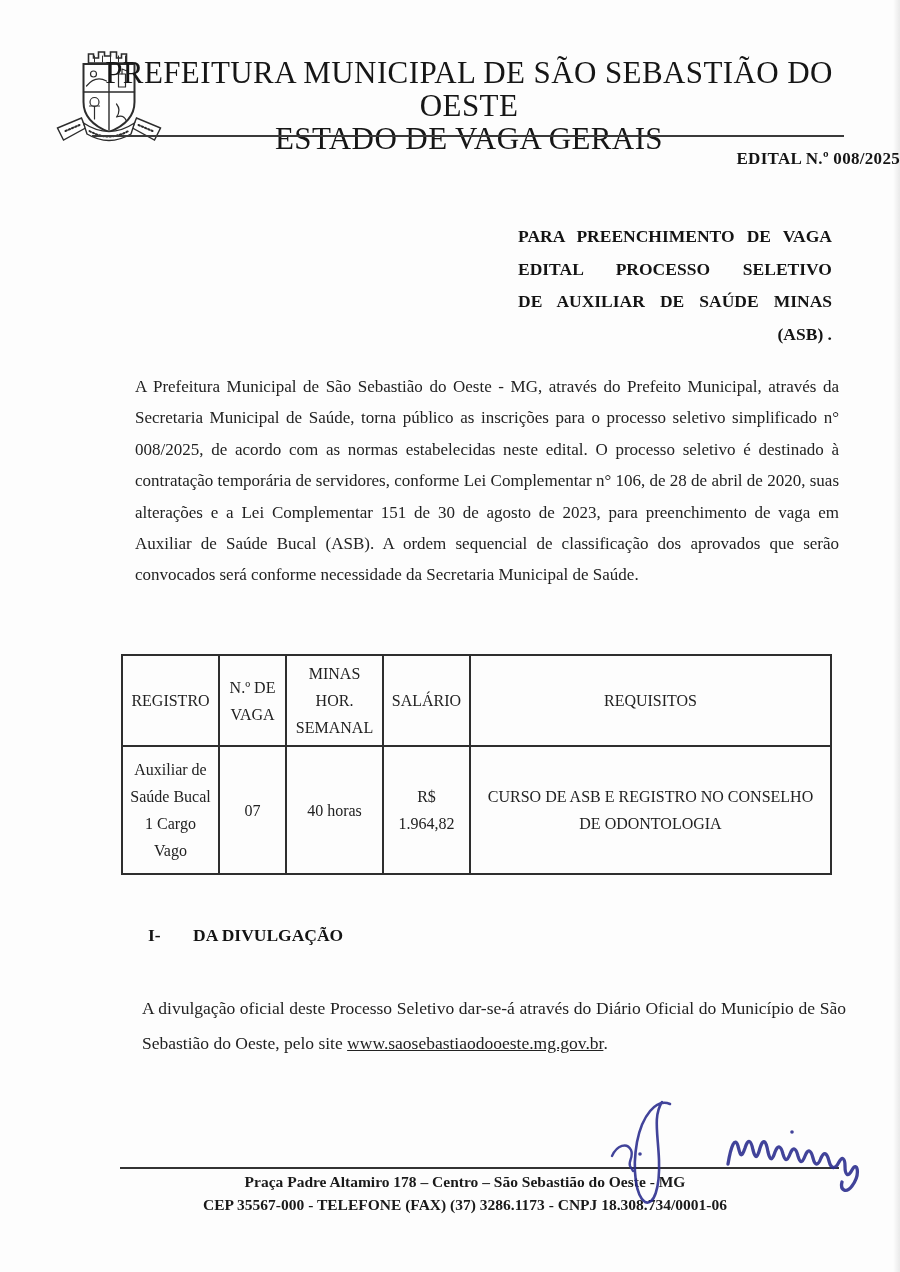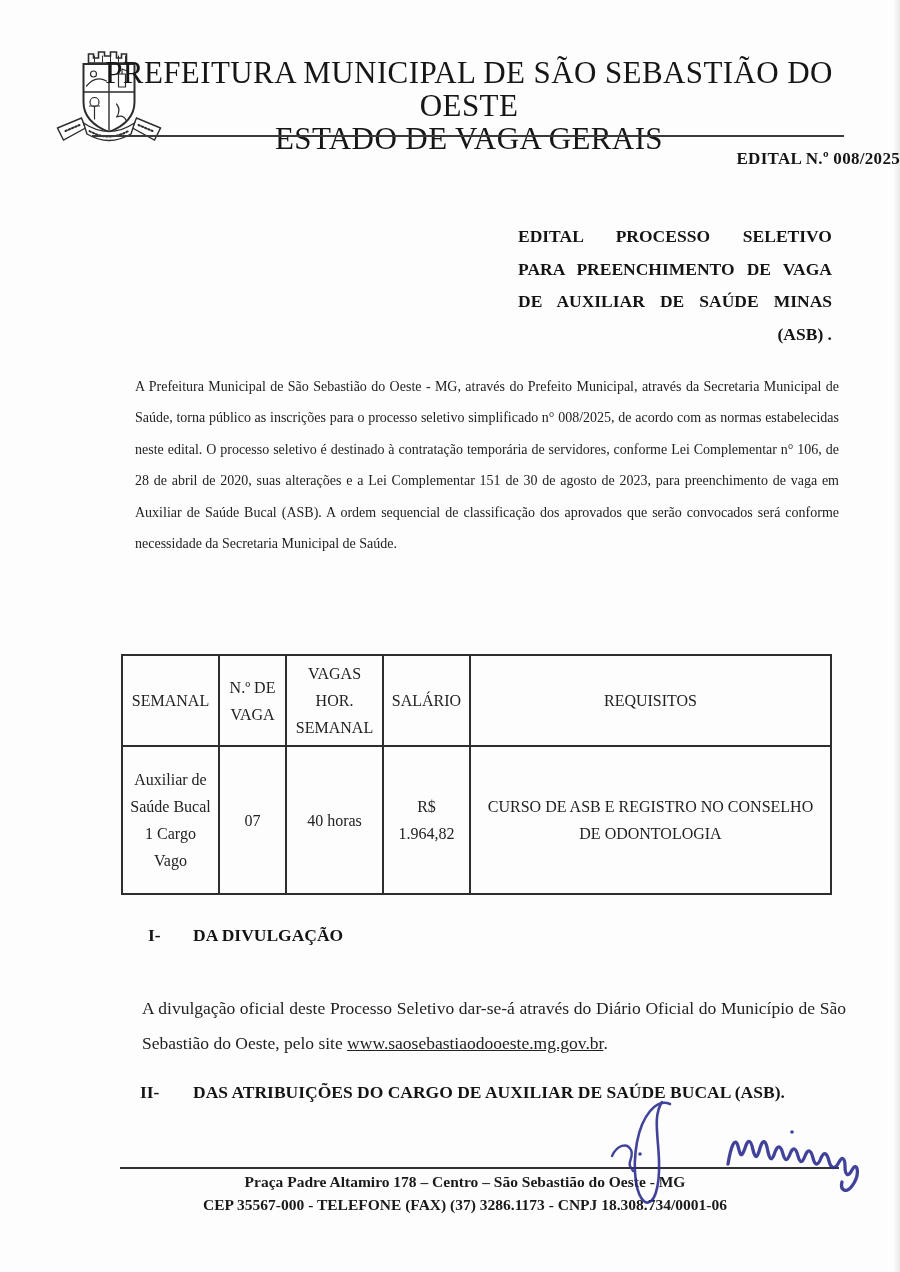--- a/index.html
+++ b/index.html
@@ -34,35 +34,35 @@
   .title-block{
     position:absolute;left:518px;top:220px;width:314px;
     font-weight:bold;font-size:17.5px;line-height:32.5px;color:#141414;
   }
   .title-block .jline{text-align:justify;text-align-last:justify;}
   .title-block .lline{text-align:right;}
 
   
   .intro{
     position:absolute;left:135px;top:371px;width:704px;margin:0;
-    font-size:14px;line-height:31.4px;text-align:justify;color:#222;
+    font-size:17px;line-height:31.4px;text-align:justify;color:#222;
   }
 
   
   .vacancy-table{
     position:absolute;left:121px;top:654px;width:711px;
     border-collapse:collapse;table-layout:fixed;
     font-size:16px;color:#222;
   }
   .vacancy-table th,.vacancy-table td{
     border:2px solid #2e2e2e;text-align:center;vertical-align:middle;
     font-weight:normal;padding:4px 6px;line-height:27px;
   }
   .vacancy-table thead tr{height:82px;}
-  .vacancy-table tbody tr{height:148px;}
+  .vacancy-table tbody tr{height:128px;}
   .col-empregos{width:97px;}
   .col-vagas{width:67px;}
   .col-carga{width:97px;}
   .col-salario{width:87px;}
   .cell-requisitos{padding:4px 22px;}
 
   
   .section-heading{
     position:absolute;display:flex;
     font-weight:bold;font-size:17.5px;color:#141414;
@@ -125,41 +125,41 @@
 
   <div class="org-header">
     <div>PREFEITURA MUNICIPAL DE SÃO SEBASTIÃO DO OESTE</div>
     <div>ESTADO DE VAGA GERAIS</div>
   </div>
   <div class="header-rule"></div>
 
   <div class="edital-number">EDITAL N.º 008/2025</div>
 
   <div class="title-block">
+    <div class="jline">PARA PREENCHIMENTO DE VAGA</div>
     <div class="jline">EDITAL PROCESSO SELETIVO</div>
-    <div class="jline">PARA PREENCHIMENTO DE VAGA</div>
     <div class="jline">DE AUXILIAR DE SAÚDE MINAS</div>
     <div class="lline">(ASB) .</div>
   </div>
 
   <p class="intro">A Prefeitura Municipal de São Sebastião do Oeste - MG, através do Prefeito Municipal, através da Secretaria Municipal de Saúde, torna público as inscrições para o processo seletivo simplificado n° 008/2025, de acordo com as normas estabelecidas neste edital. O processo seletivo é destinado à contratação temporária de servidores, conforme Lei Complementar n° 106, de 28 de abril de 2020, suas alterações e a Lei Complementar 151 de 30 de agosto de 2023, para preenchimento de vaga em Auxiliar de Saúde Bucal (ASB). A ordem sequencial de classificação dos aprovados que serão convocados será conforme necessidade da Secretaria Municipal de Saúde.</p>
 
   <table class="vacancy-table">
     <colgroup>
       <col class="col-empregos">
         <col class="col-vagas">
         <col class="col-carga">
         <col class="col-salario">
         <col>
     </colgroup>
     <thead>
       <tr>
-        <th>SEMANAL</th>
+        <th>REGISTRO</th>
         <th>N.º DE VAGA</th>
-        <th>VAGAS HOR. SEMANAL</th>
+        <th>MINAS HOR. SEMANAL</th>
         <th>SALÁRIO</th>
         <th>REQUISITOS</th>
       </tr>
     </thead>
     <tbody>
       <tr>
         <td>
           <div>Auxiliar de</div>
           <div>Saúde Bucal</div>
           <div>1 Cargo Vago</div>
@@ -172,24 +172,20 @@
     </tbody>
   </table>
 
   <div class="section-heading s1">
     <span class="sec-num">I-</span>
     <span class="sec-title">DA DIVULGAÇÃO</span>
   </div>
 
   <p class="divulgacao"><span>A divulgação oficial deste Processo Seletivo dar-se-á através do Diário Oficial do Município de São Sebastião do Oeste, pelo site </span><span class="site-link">www.saosebastiaodooeste.mg.gov.br</span><span>.</span></p>
 
-  <div class="section-heading s2">
-    <span class="sec-num">II-</span>
-    <span class="sec-title">DAS ATRIBUIÇÕES DO CARGO DE AUXILIAR DE SAÚDE BUCAL (ASB).</span>
-  </div>
 
   <div class="footer-rule"></div>
   <div class="footer">
     <div>Praça Padre Altamiro 178 – Centro – São Sebastião do Oeste - MG</div>
     <div>CEP 35567-000 - TELEFONE (FAX) (37) 3286.1173 - CNPJ 18.308.734/0001-06</div>
   </div>
 
   <svg class="signatures" viewBox="0 0 290 130" aria-hidden="true">
 
     <path class="sig" stroke-width="2.6" d="M90,14 C76,8 62,26 57,52 C52,80 56,106 65,112 C74,116 80,98 79,70 C78,44 73,26 82,12"></path>

